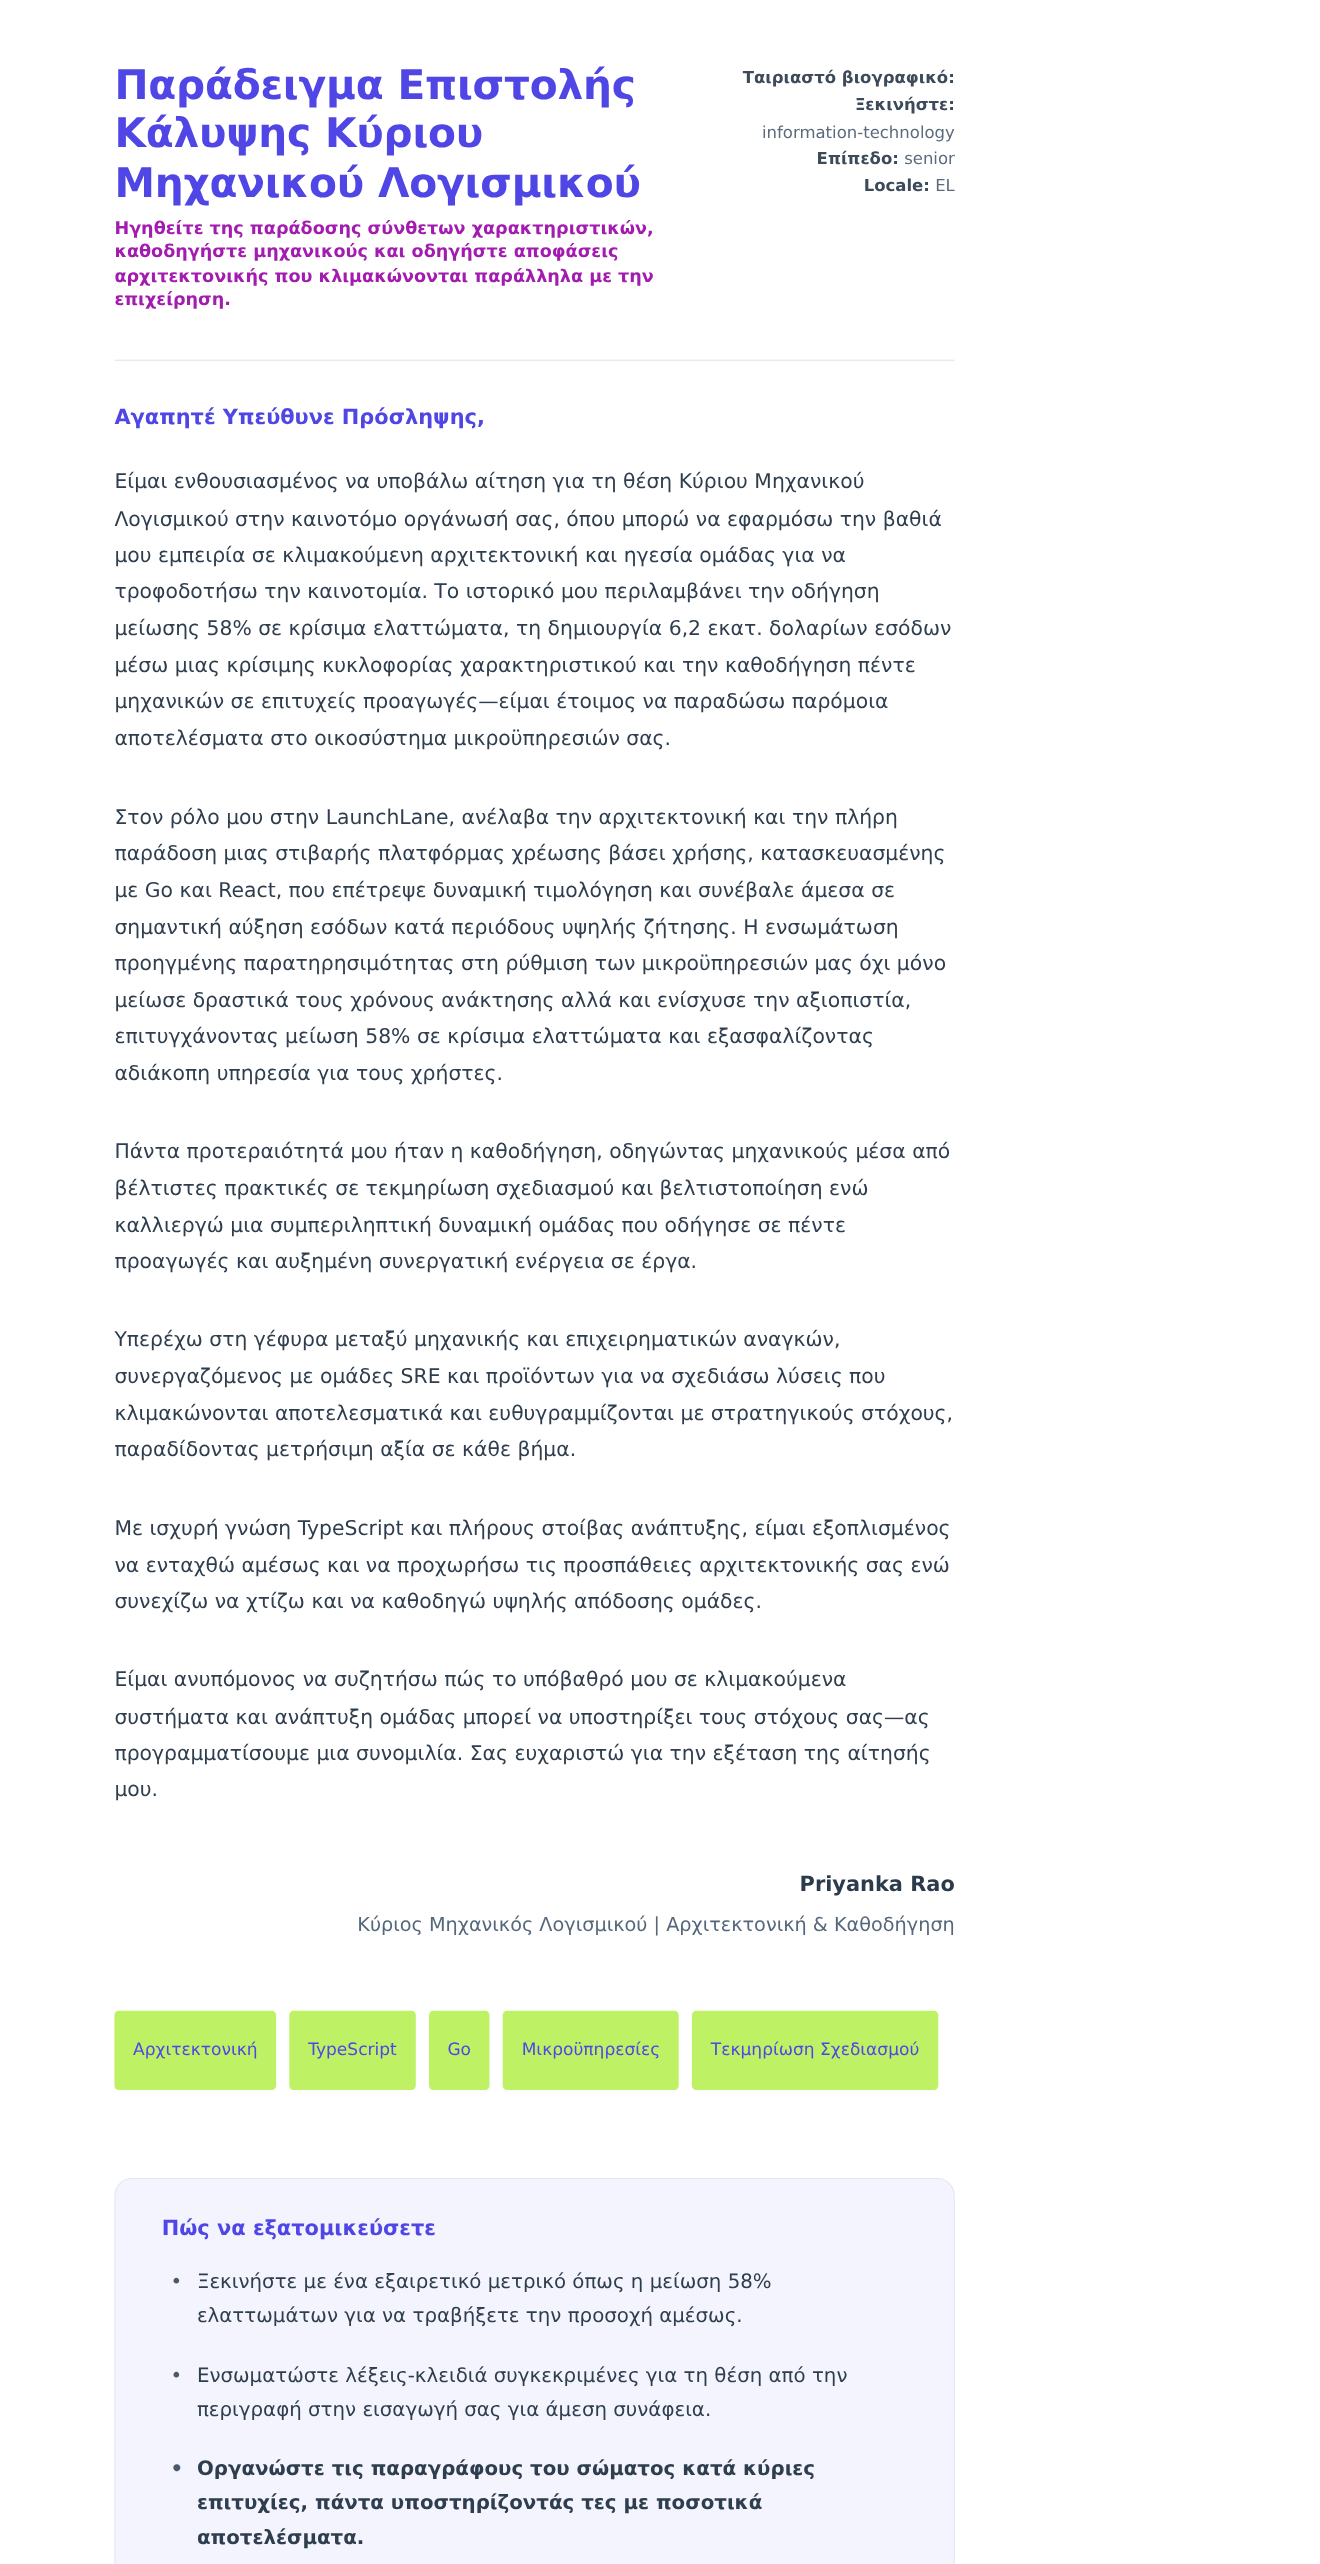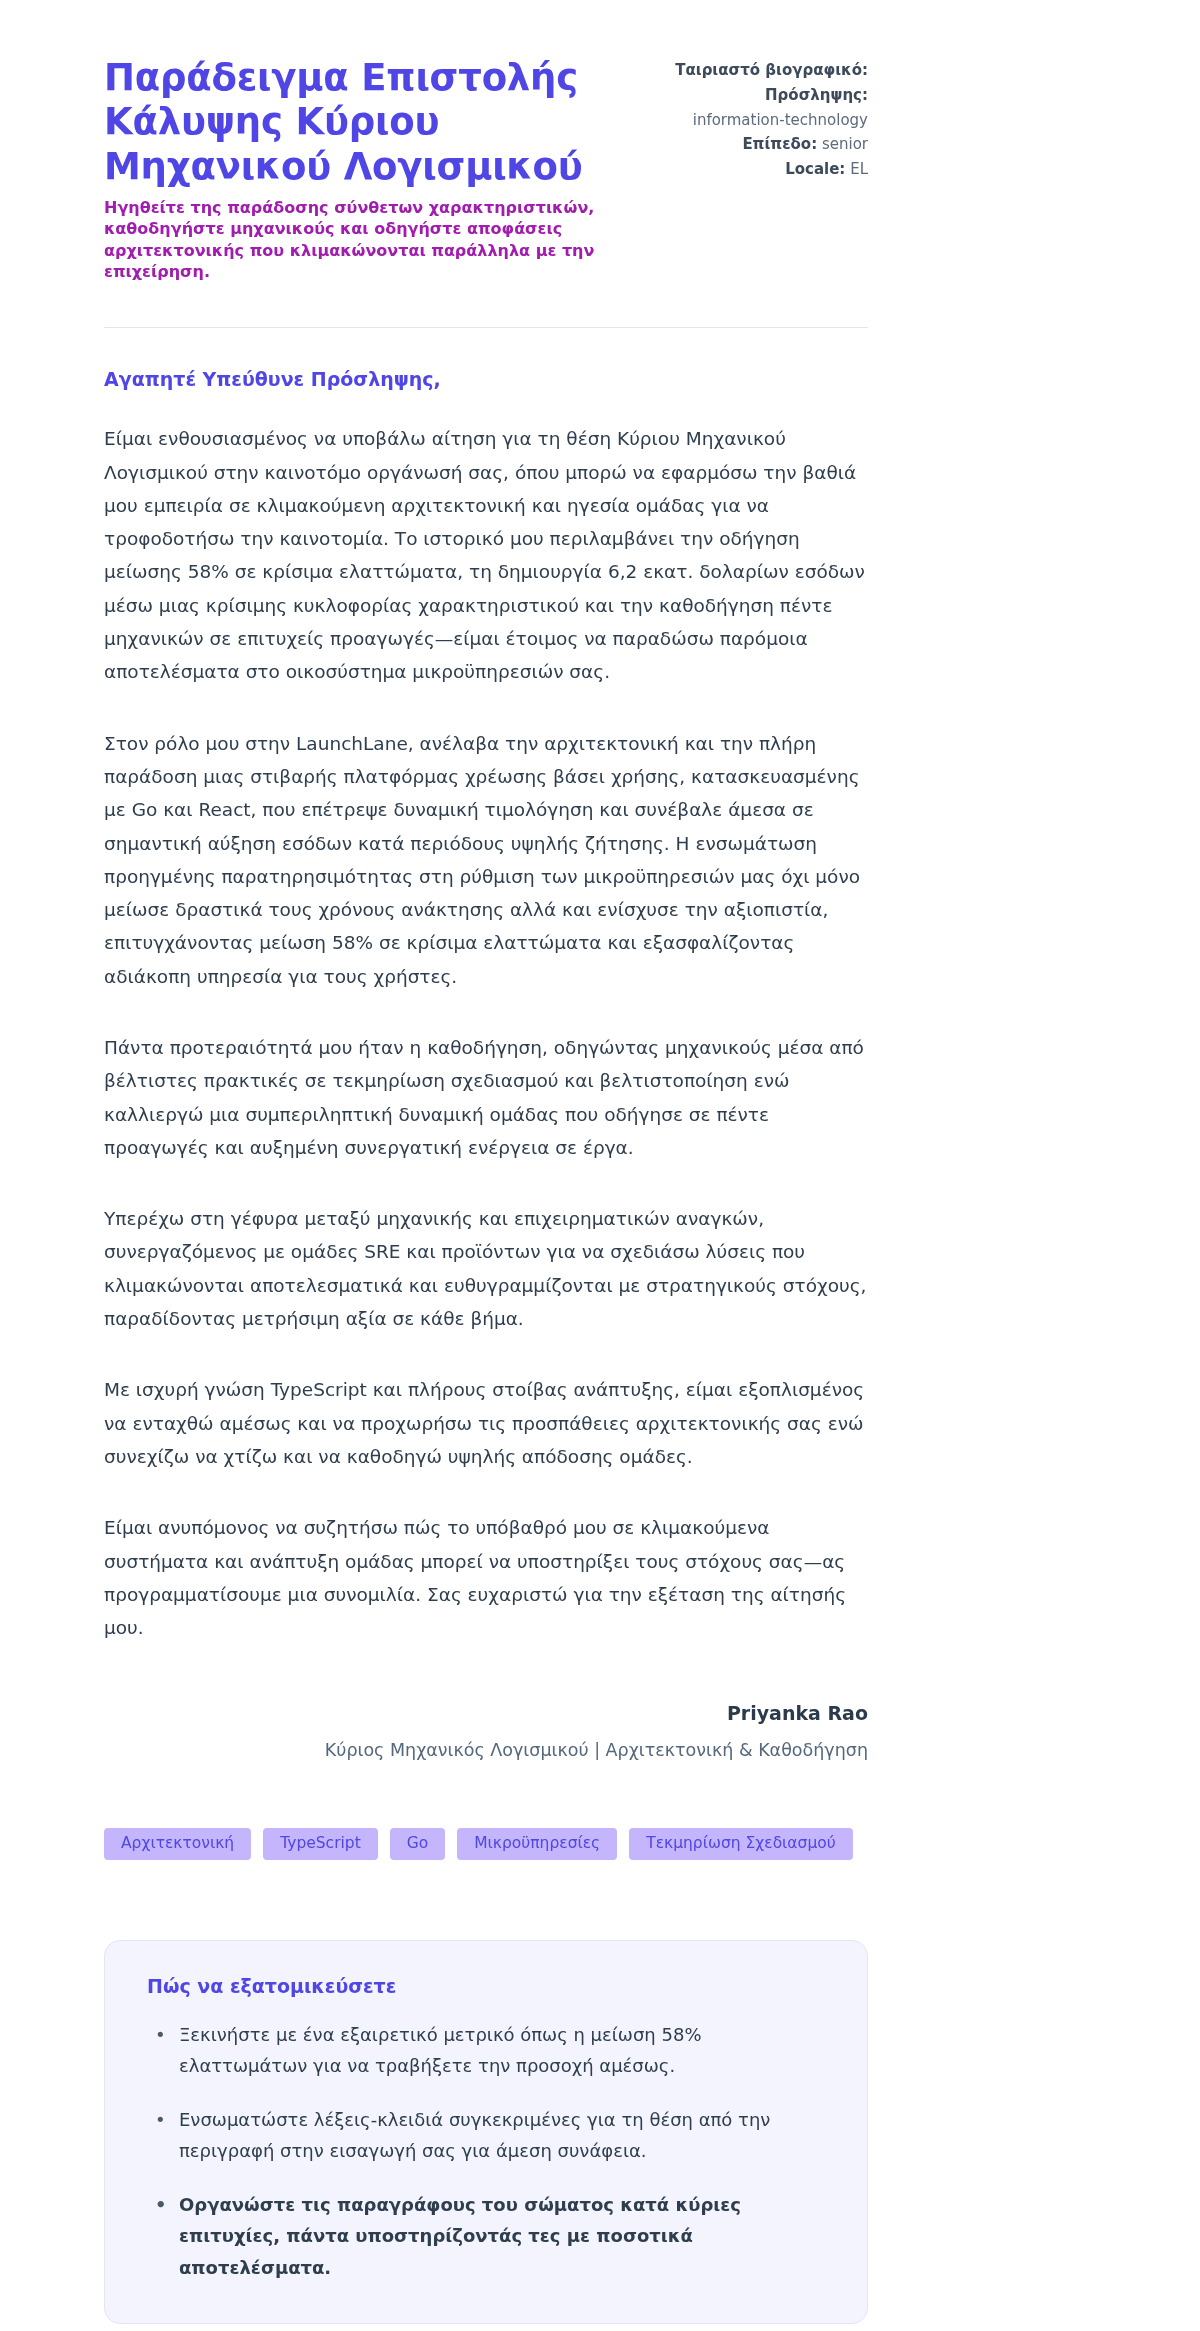--- a/index.html
+++ b/index.html
@@ -100,24 +100,24 @@
   }
 
   
   .tags {
     display: flex;
     flex-wrap: wrap;
     gap: 12px;
     margin-top: 68px;
   }
   .tag {
-    background: #c4b5fd;
+    background: #bef264;
     color: #4f46e5;
     border-radius: 4px;
-    padding: 8px 17px;
+    padding: 28px 17px;
     font-size: 15.5px;
     line-height: 1;
     white-space: nowrap;
   }
 
   
   .callout {
     margin-top: 80px;
     background: #f3f4fd;
     border: 1px solid #e3e5f7;
@@ -163,21 +163,21 @@
     <div class="header-left">
       <h1 class="doc-title">Παράδειγμα Επιστολής Κάλυψης Κύριου Μηχανικού Λογισμικού</h1>
       <p class="doc-subtitle">Ηγηθείτε της παράδοσης σύνθετων χαρακτηριστικών, καθοδηγήστε μηχανικούς και οδηγήστε αποφάσεις αρχιτεκτονικής που κλιμακώνονται παράλληλα με την επιχείρηση.</p>
     </div>
 
     <div class="meta">
       <div class="meta-row">
         <span class="meta-label">Ταιριαστό βιογραφικό:</span>
       </div>
       <div class="meta-row">
-        <span class="meta-label">Πρόσληψης:</span>
+        <span class="meta-label">Ξεκινήστε:</span>
       </div>
       <div class="meta-row">
         <span class="meta-value">information-technology</span>
       </div>
       <div class="meta-row">
         <span class="meta-label">Επίπεδο:</span>
         <span class="meta-value">senior</span>
       </div>
       <div class="meta-row">
         <span class="meta-label">Locale:</span>

